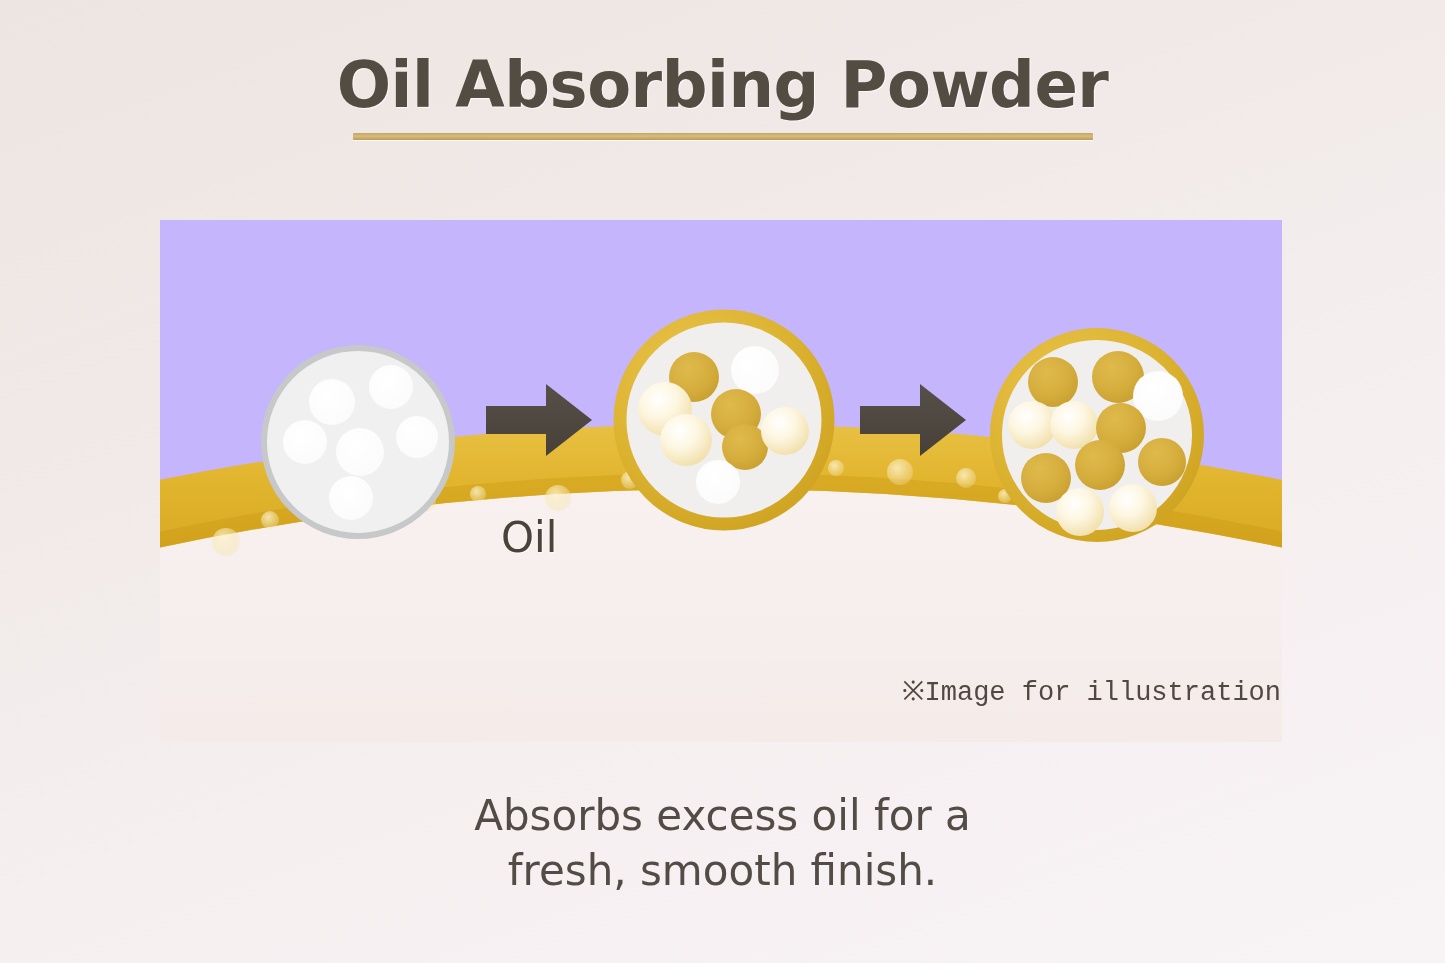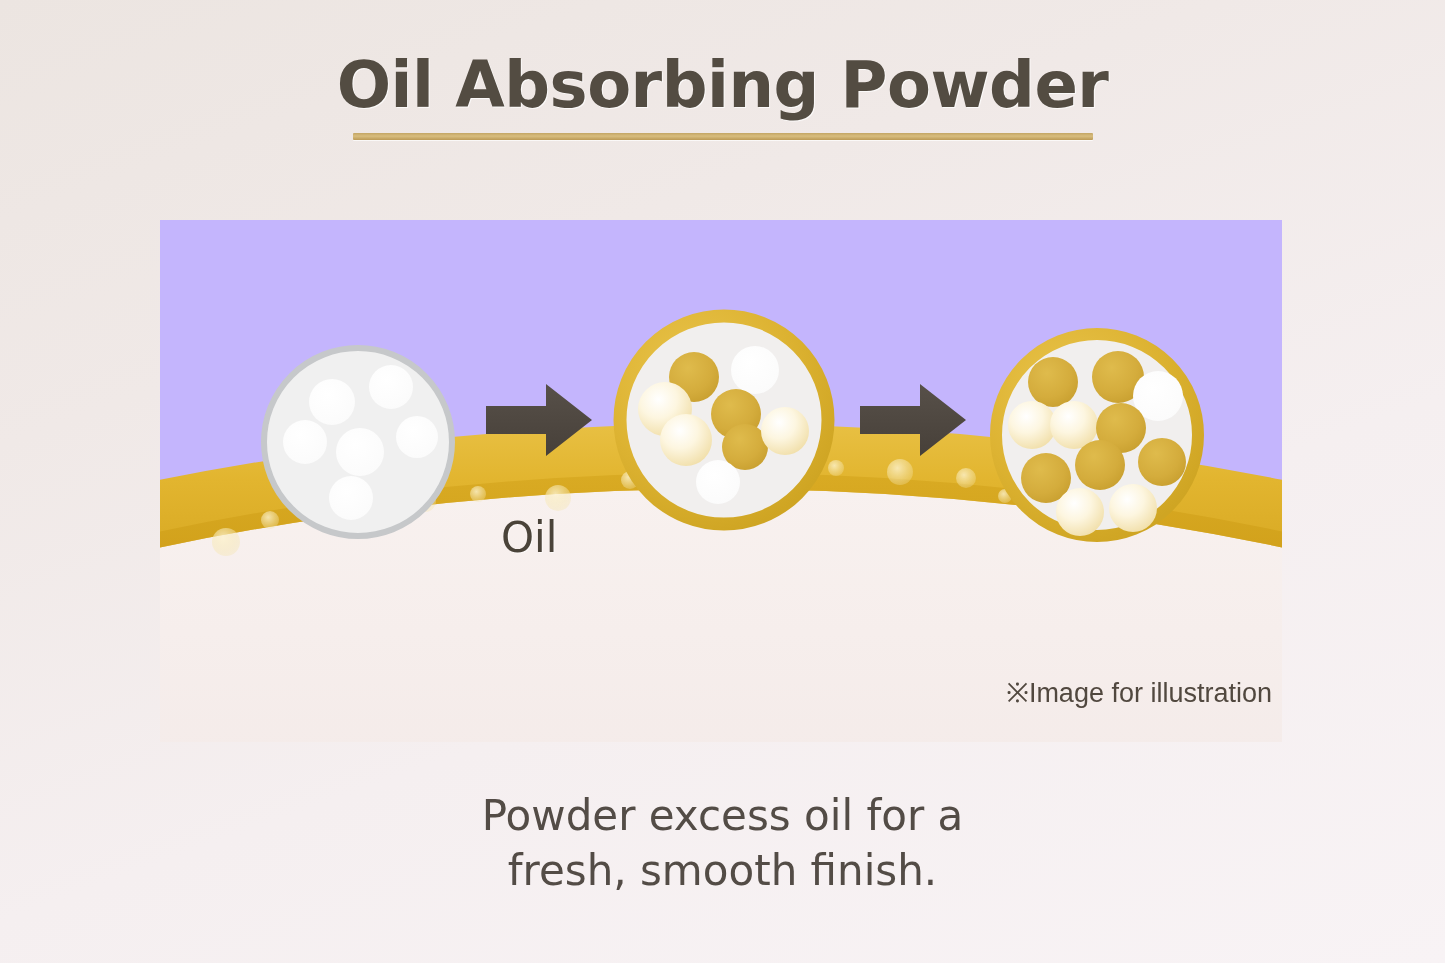--- a/index.html
+++ b/index.html
@@ -84,23 +84,23 @@
     width: 1122px;
     text-align: center;
     font-family: "DejaVu Sans", sans-serif;
     font-size: 38px;
     color: #4a4339;
     text-shadow: 1px 1px 0 rgba(255,255,255,0.55);
     line-height: 1;
   }
   .note-label {
     position: absolute;
-    right: 10px;
+    right: 1px;
     top: 460px;
-    font-family: Liberation Sans, sans-serif;
+    font-family: Liberation Mono, monospace;
     font-size: 27px;
     color: #51483f;
     line-height: 1;
     white-space: nowrap;
   }
 
   
   .caption {
     position: absolute;
     left: 0;
@@ -241,17 +241,17 @@
         <circle cx="920" cy="292" r="24" fill="url(#gradCream)"></circle>
         <circle cx="973" cy="288" r="24" fill="url(#gradCream)"></circle>
       </g>
     </svg>
 
     <span class="oil-label">Oil</span>
     <span class="note-label">※Image for illustration</span>
   </div>
 
   <div class="caption">
-    <span class="caption-line">Powder excess oil for a</span>
+    <span class="caption-line">Absorbs excess oil for a</span>
     <span class="caption-line">fresh, smooth finish.</span>
   </div>
 
 </div>
 
 </body></html>

